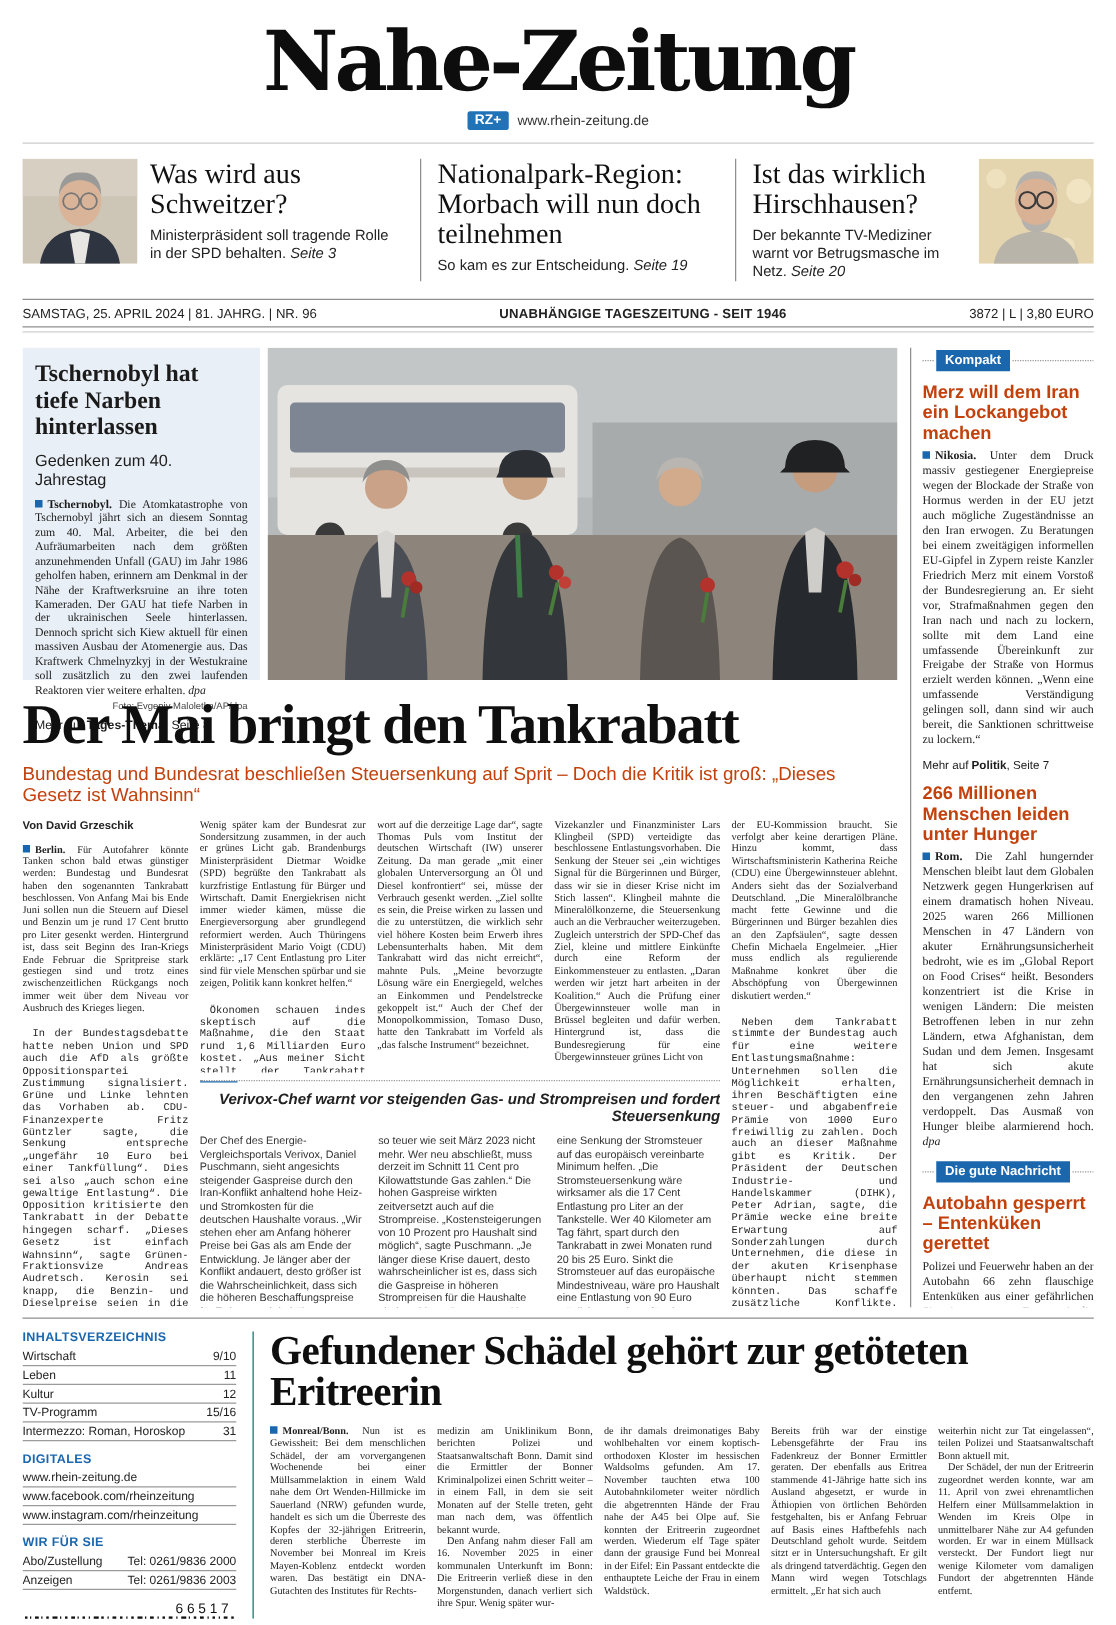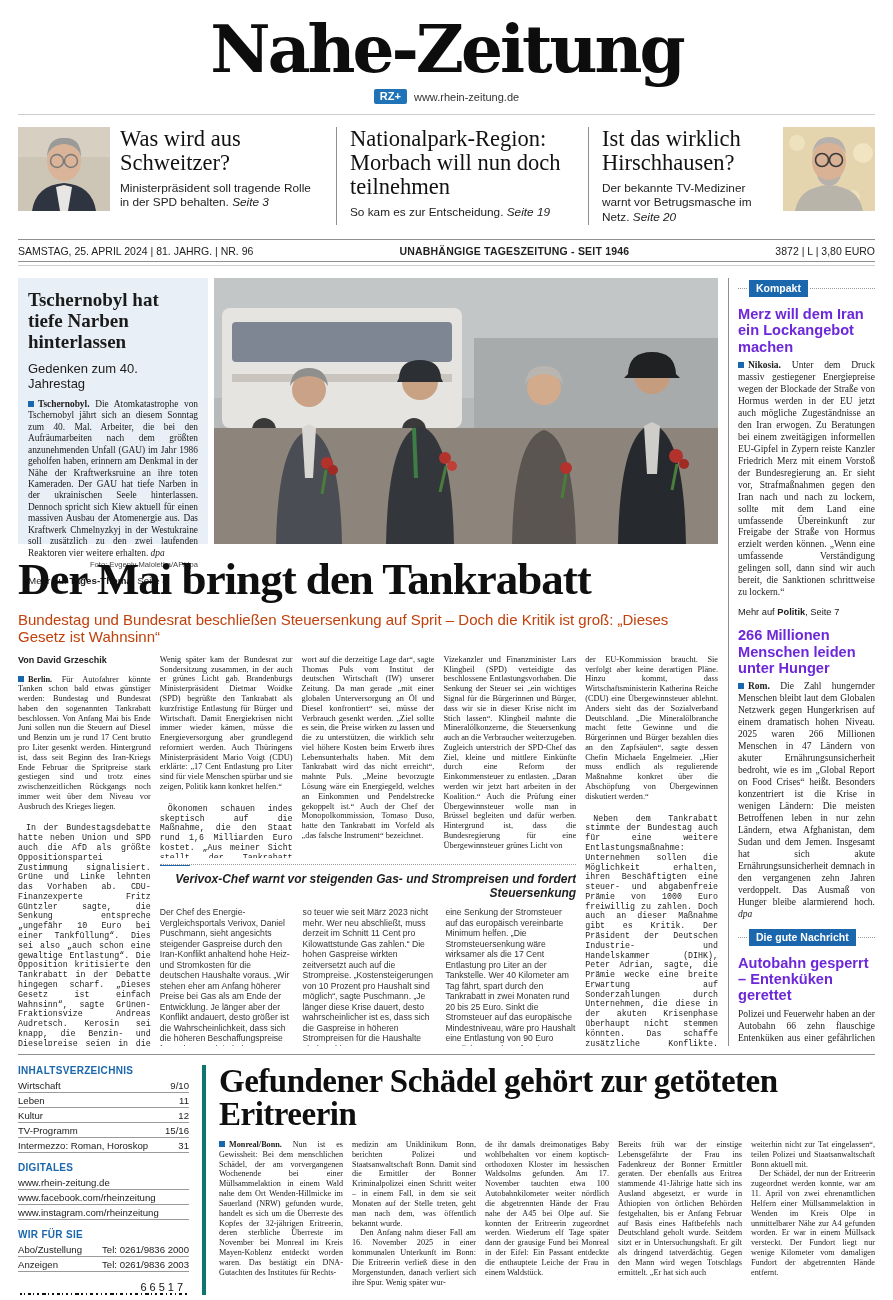--- a/index.html
+++ b/index.html
@@ -71,30 +71,30 @@
   .verivox::before { content:""; position:absolute; top:-2px; left:0; width:30px; height:3px; background:#1b67ae; }
   .vx-head { font-size:12px; font-weight:bold; margin-bottom:7px; text-align:right; font-family:"Liberation Sans", sans-serif;font-style:italic; }
   .vx-cols { display:grid; grid-template-columns:repeat(3,1fr); column-gap:12px;
     font-family:"Liberation Sans", sans-serif; font-size:8.6px; line-height:1.22; color:#333; text-align:left; }
 
   
   .badge-row { display:flex; align-items:center; margin-top:2px; }
   .badge-dash { width:9px; border-top:1px dotted #999; }
   .badge { background:#1b67ae; color:#fff; font-size:10.5px; font-weight:bold; padding:2px 7px 3px; margin:0 2px; }
   .badge-fill { flex:1; border-top:1px dotted #999; }
-  .sb-head { font-size:14.6px; font-weight:bold; line-height:1.12; margin:9px 0 5px; color:#6d28d9; }
+  .sb-head { font-size:14.6px; font-weight:bold; line-height:1.12; margin:9px 0 5px; color:#c2410c; }
   .sb-body { font-family:"Liberation Serif", serif; font-size:9.5px; line-height:1.26; text-align:justify; color:#222; }
   .sb-more { font-size:9.3px; margin:8px 0 10px; }
   .good-row { margin-top:8px; }
 
   
   .page-rule { margin:8px 18px 0; border-top:1px solid #8f8f8f; }
   .bottom { margin:10px 18px 0; display:flex; height:230px; overflow:hidden; }
   .bot-left { width:184px; flex:none; padding-right:13px; }
-  .bot-right { flex:1; border-left:4px solid #0f766e; padding-left:13px; overflow:hidden; }
+  .bot-right { flex:1; border-left:1px solid #0f766e; padding-left:13px; overflow:hidden; }
 
   .blk-title { color:#1b67ae; font-weight:bold; font-size:10px; letter-spacing:.3px; margin-bottom:2px; }
   .toc-row, .svc-row, .dig-row { display:flex; justify-content:space-between;
     font-size:9.6px; padding:2px 0 1px; border-bottom:1px solid #9a9a9a; color:#222; }
   .dig-row { justify-content:flex-start; }
   .blk { margin-bottom:9px; }
   .barcode-wrap { margin-top:8px; width:172px; }
   .bc-top { text-align:right; font-size:11px; letter-spacing:3px; padding-right:4px; color:#111; }
 
   .ba-head { font-family:"Liberation Serif", serif; font-size:33px; line-height:1; margin-bottom:9px; letter-spacing:-0.5px; color:#0f0f0f; }

